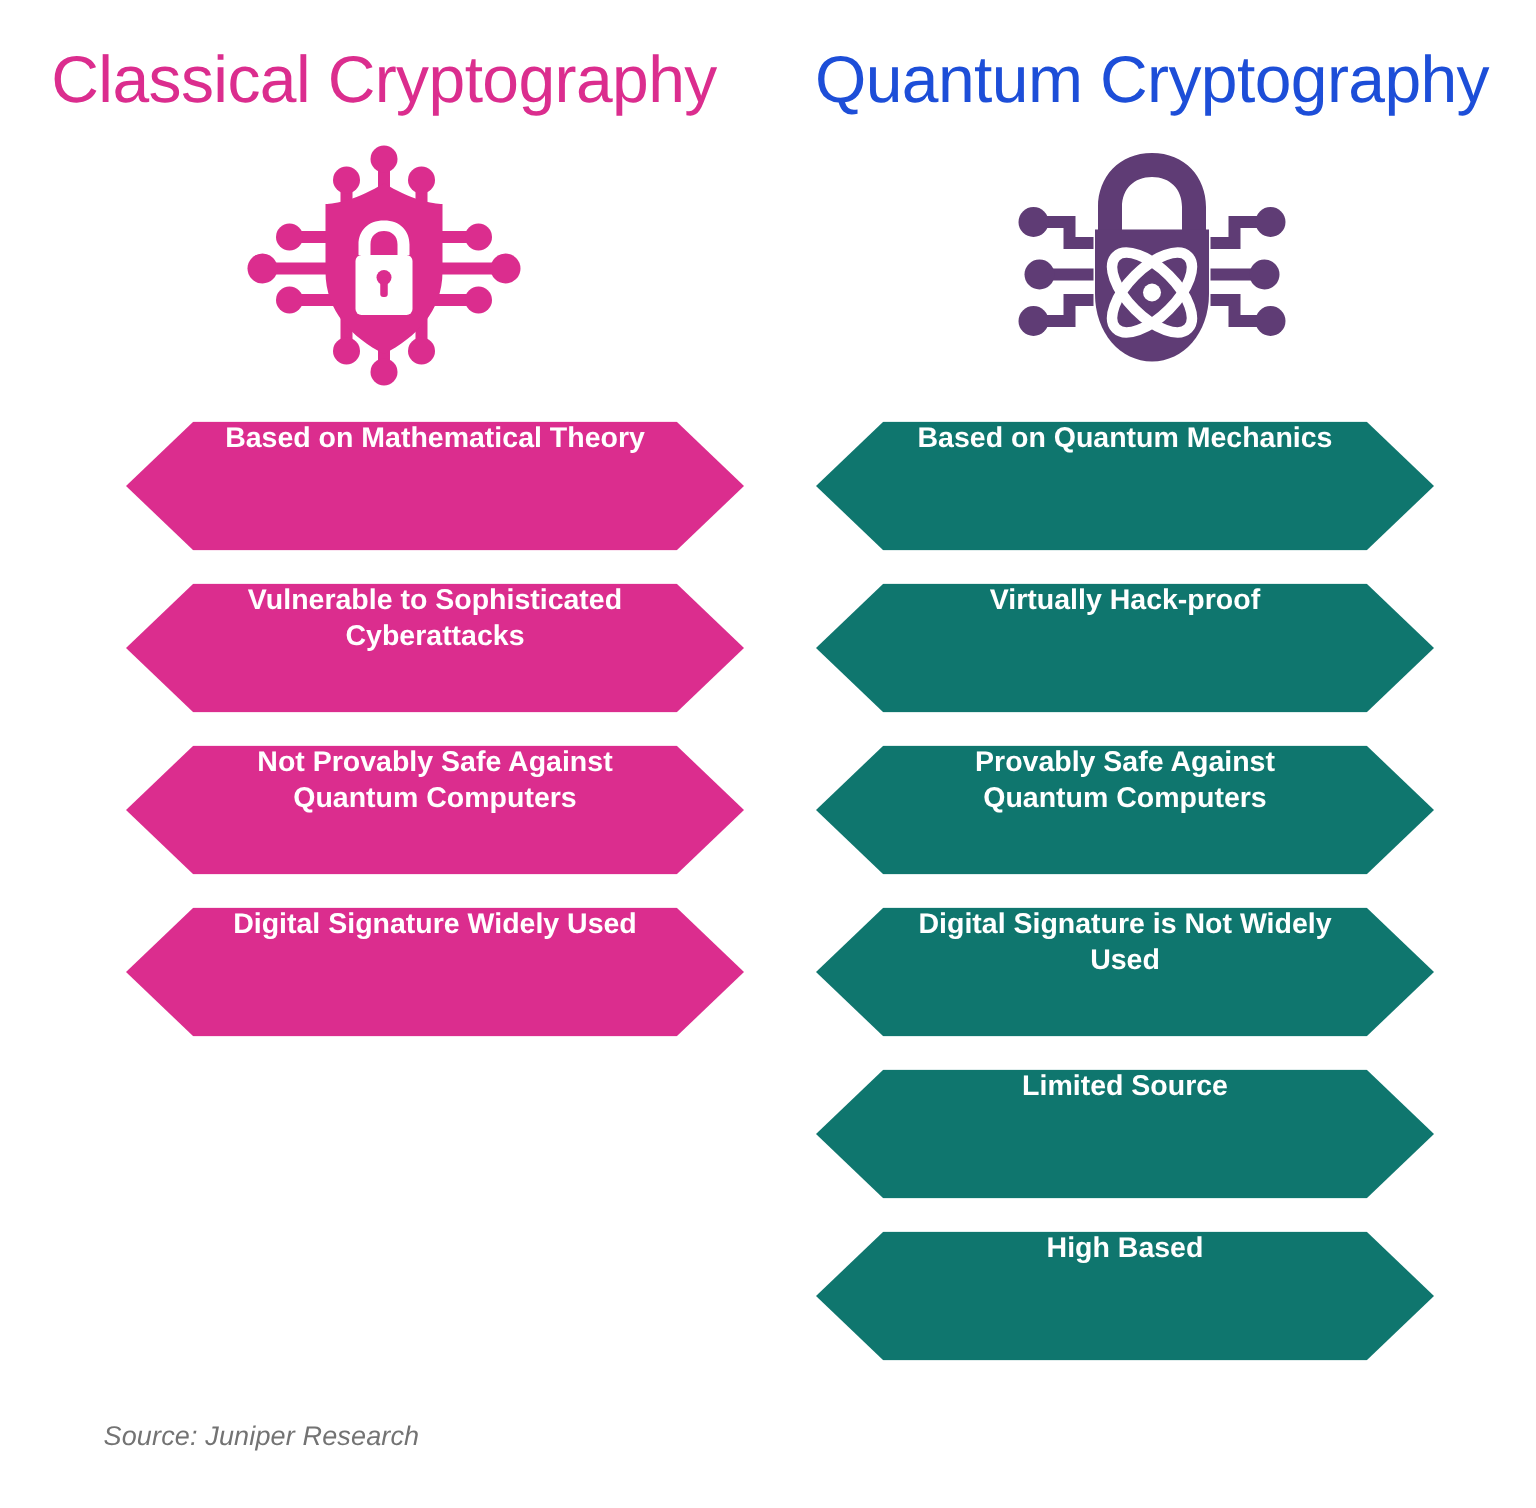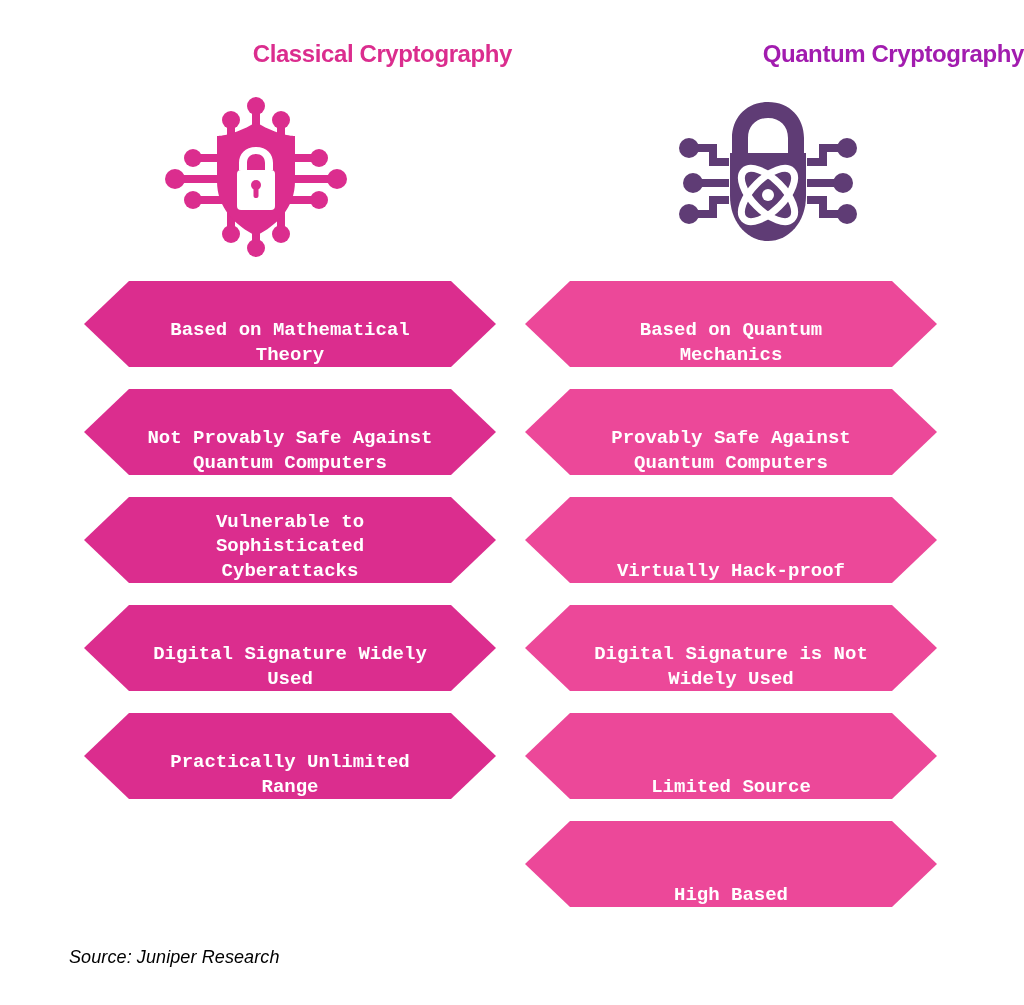--- a/index.html
+++ b/index.html
@@ -24,29 +24,29 @@
   .headings {
     position: absolute;
     top: 26px;
     left: 0;
     width: 1024px;
     height: 56px;
     display: flex;
   }
   .heading {
     flex: 0 0 50%;
-    text-align: right;
-    font-size: 24px;
-    font-weight: bold;
+    text-align: center;
+    font-size: 44px;
+    font-weight: normal;
     letter-spacing: -0.4px;
     line-height: 56px;
     white-space: nowrap;
   }
   .heading.classical { color: #DB2D8E; }
-  .heading.quantum  { color: #a21caf; }
+  .heading.quantum  { color: #1d4ed8; }
 
   
   .icons {
     position: absolute;
     top: 88px;
     left: 0;
     width: 1024px;
     height: 180px;
     display: flex;
   }
@@ -69,45 +69,44 @@
     position: relative;
     height: 86px;
     margin-bottom: 22px;
   }
   .hexbar {
     position: absolute;
     top: 0;
     width: 412px;
     height: 86px;
     display: flex;
-    align-items: flex-end;
+    align-items: flex-start;
     justify-content: center;
     text-align: center;
     color: #ffffff;
     font-size: 19px;
     font-weight: bold;
     line-height: 1.28;
     padding: 0 62px;
     box-sizing: border-box;
     -webkit-clip-path: polygon(45px 0, calc(100% - 45px) 0, 100% 50%, calc(100% - 45px) 100%, 45px 100%, 0 50%);
     clip-path: polygon(45px 0, calc(100% - 45px) 0, 100% 50%, calc(100% - 45px) 100%, 45px 100%, 0 50%);
-    font-family: Liberation Mono, monospace;
   }
   .hexbar.left  { left: 84px;  background: #DB2D8E; }
-  .hexbar.right { left: 525px; background: #ec4899; }
+  .hexbar.right { left: 544px; background: #0f766e; }
   .hexbar span { display: block; }
 
   
   .source {
     position: absolute;
     left: 69px;
     top: 947px;
     font-size: 18px;
     font-style: italic;
-    color: #000000;
+    color: #737373;
     letter-spacing: 0.1px;
   }
 </style>
 </head>
 <body>
 
 <div id="infographic">
 
   <div class="headings">
     <div class="heading classical">Classical Cryptography</div>
@@ -205,49 +204,46 @@
       <div class="hexbar left">
         <span>Based on Mathematical Theory</span>
       </div>
       <div class="hexbar right">
         <span>Based on Quantum Mechanics</span>
       </div>
     </div>
 
     <div class="row">
       <div class="hexbar left">
+        <span>Vulnerable to Sophisticated Cyberattacks</span>
+      </div>
+      <div class="hexbar right">
+        <span>Virtually Hack-proof</span>
+      </div>
+    </div>
+
+    <div class="row">
+      <div class="hexbar left">
         <span>Not Provably Safe Against Quantum Computers</span>
       </div>
       <div class="hexbar right">
         <span>Provably Safe Against Quantum Computers</span>
       </div>
     </div>
 
     <div class="row">
       <div class="hexbar left">
-        <span>Vulnerable to Sophisticated Cyberattacks</span>
-      </div>
-      <div class="hexbar right">
-        <span>Virtually Hack-proof</span>
-      </div>
-    </div>
-
-    <div class="row">
-      <div class="hexbar left">
         <span>Digital Signature Widely Used</span>
       </div>
       <div class="hexbar right">
         <span>Digital Signature is Not Widely Used</span>
       </div>
     </div>
 
     <div class="row">
-      <div class="hexbar left">
-        <span>Practically Unlimited Range</span>
-      </div>
       <div class="hexbar right">
         <span>Limited Source</span>
       </div>
     </div>
 
     <div class="row">
       <div class="hexbar right">
         <span>High Based</span>
       </div>
     </div>

